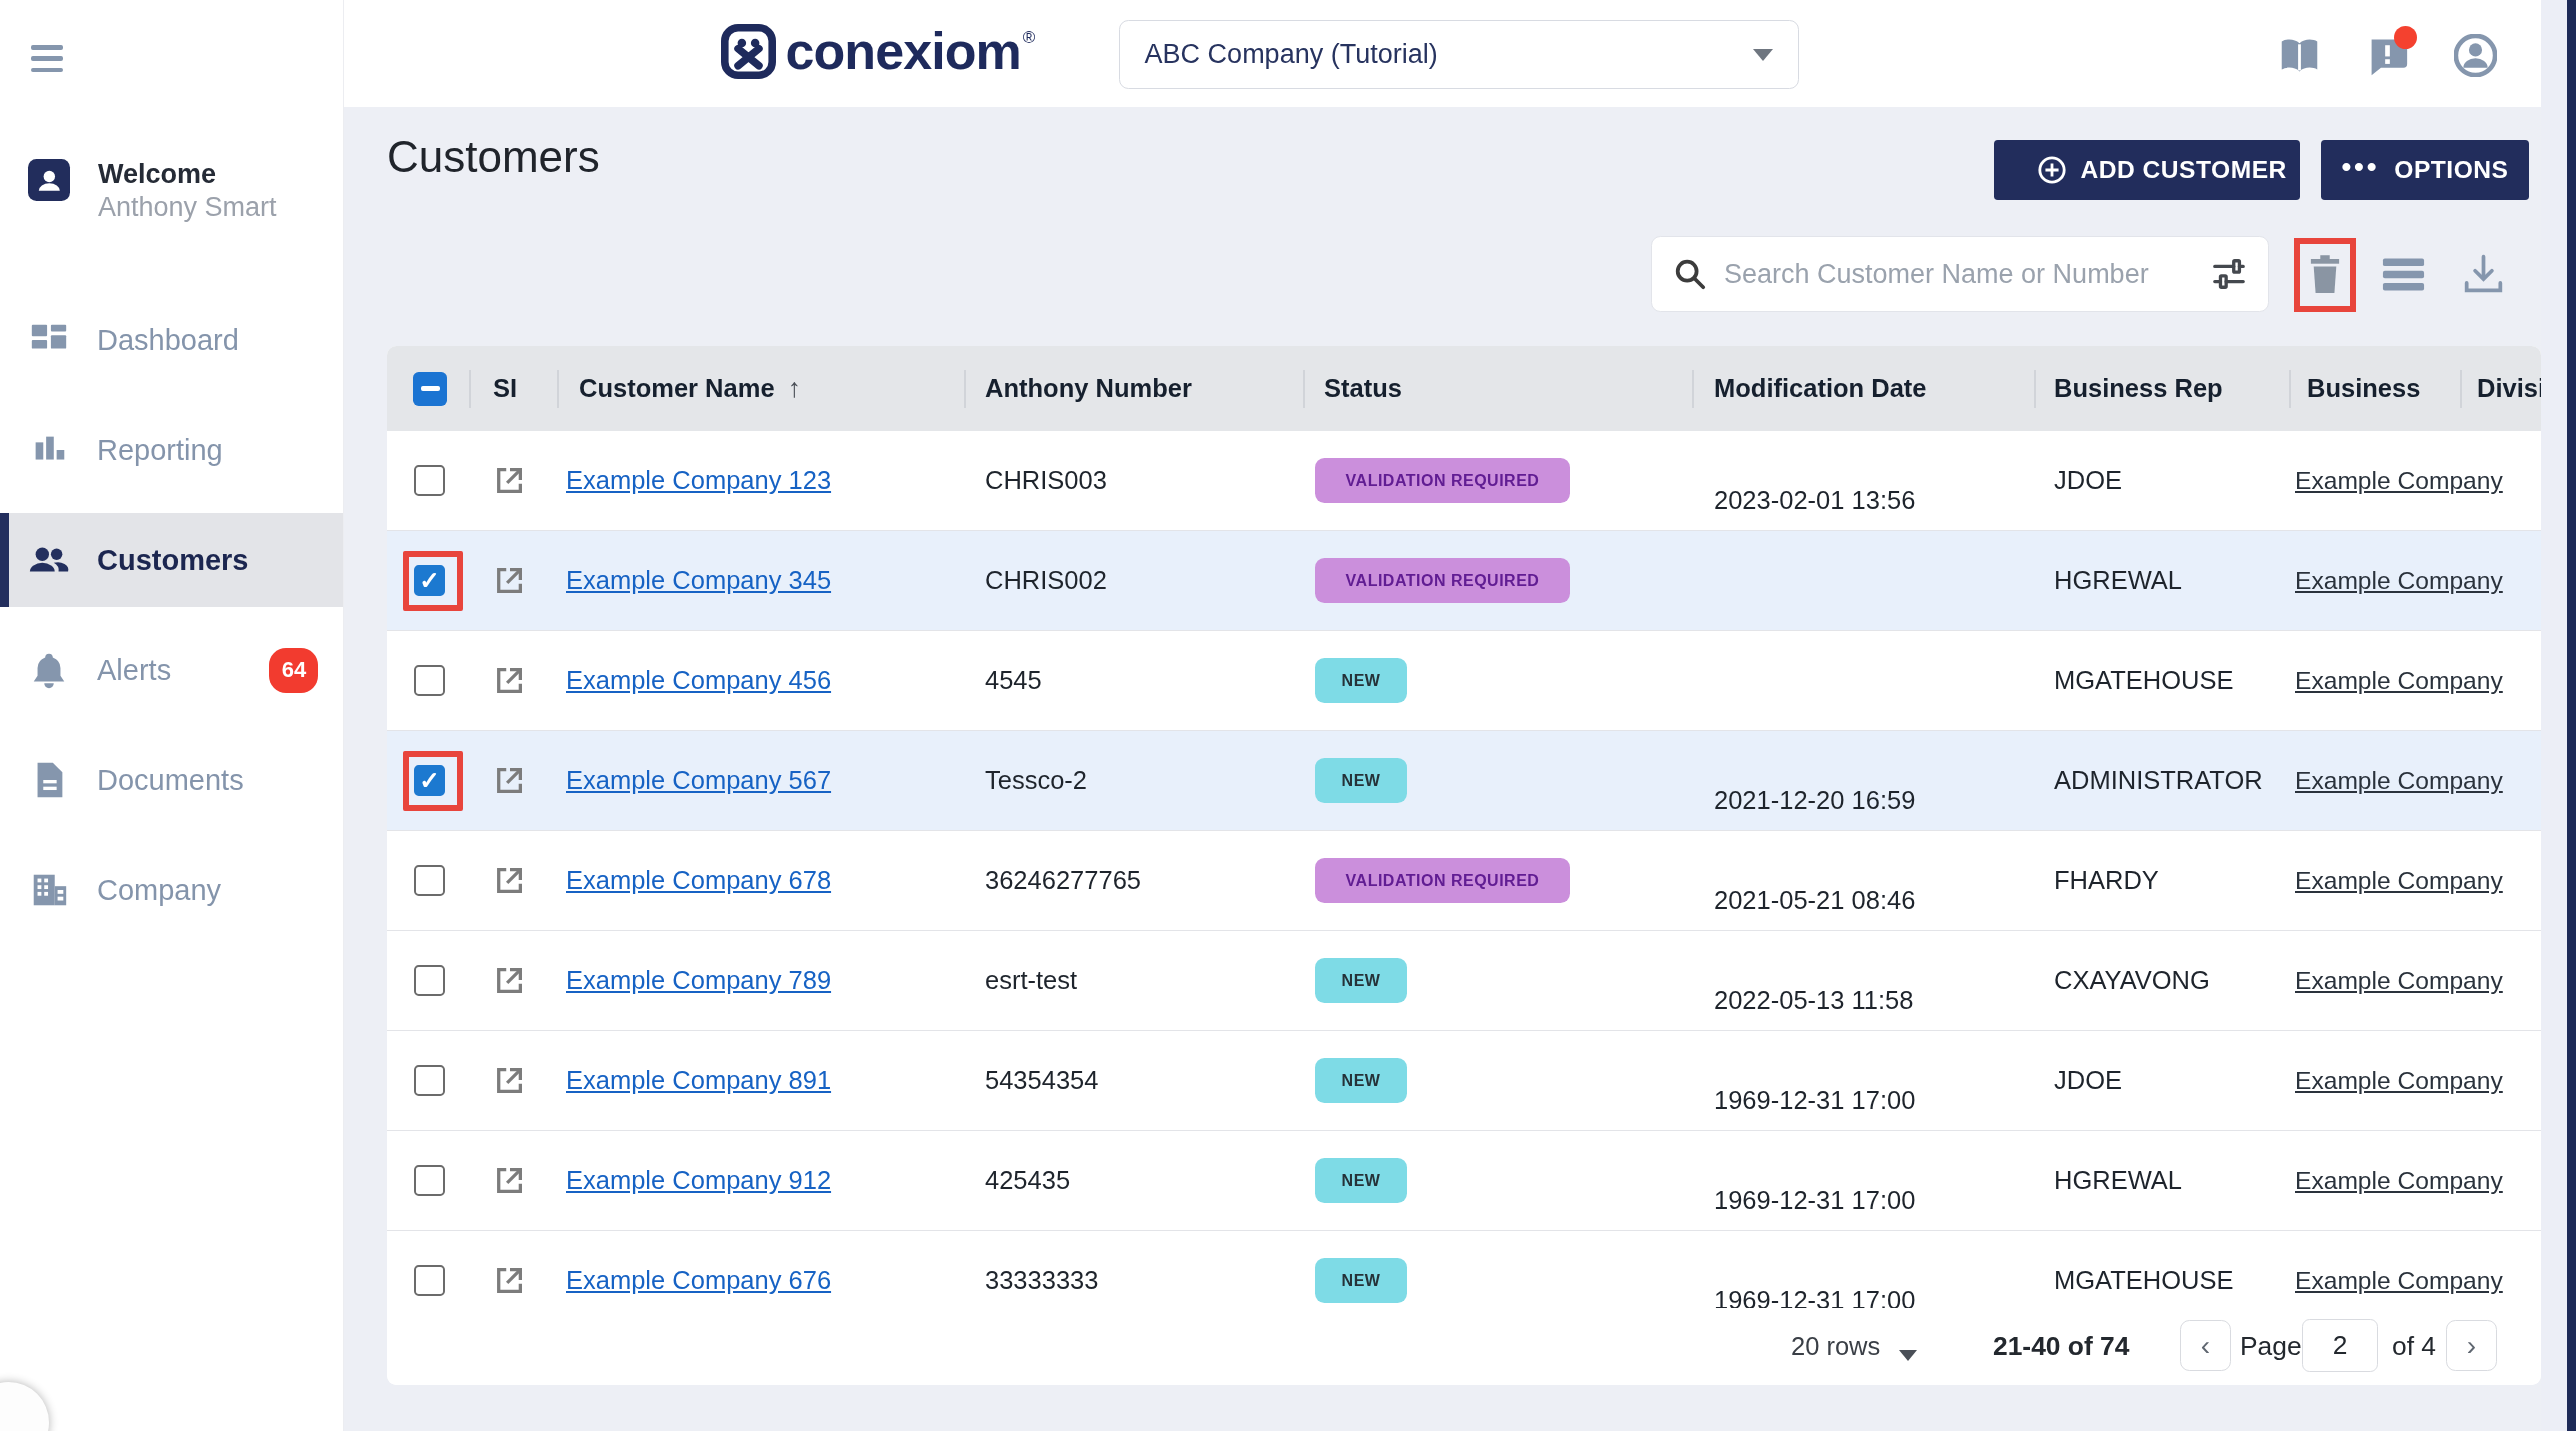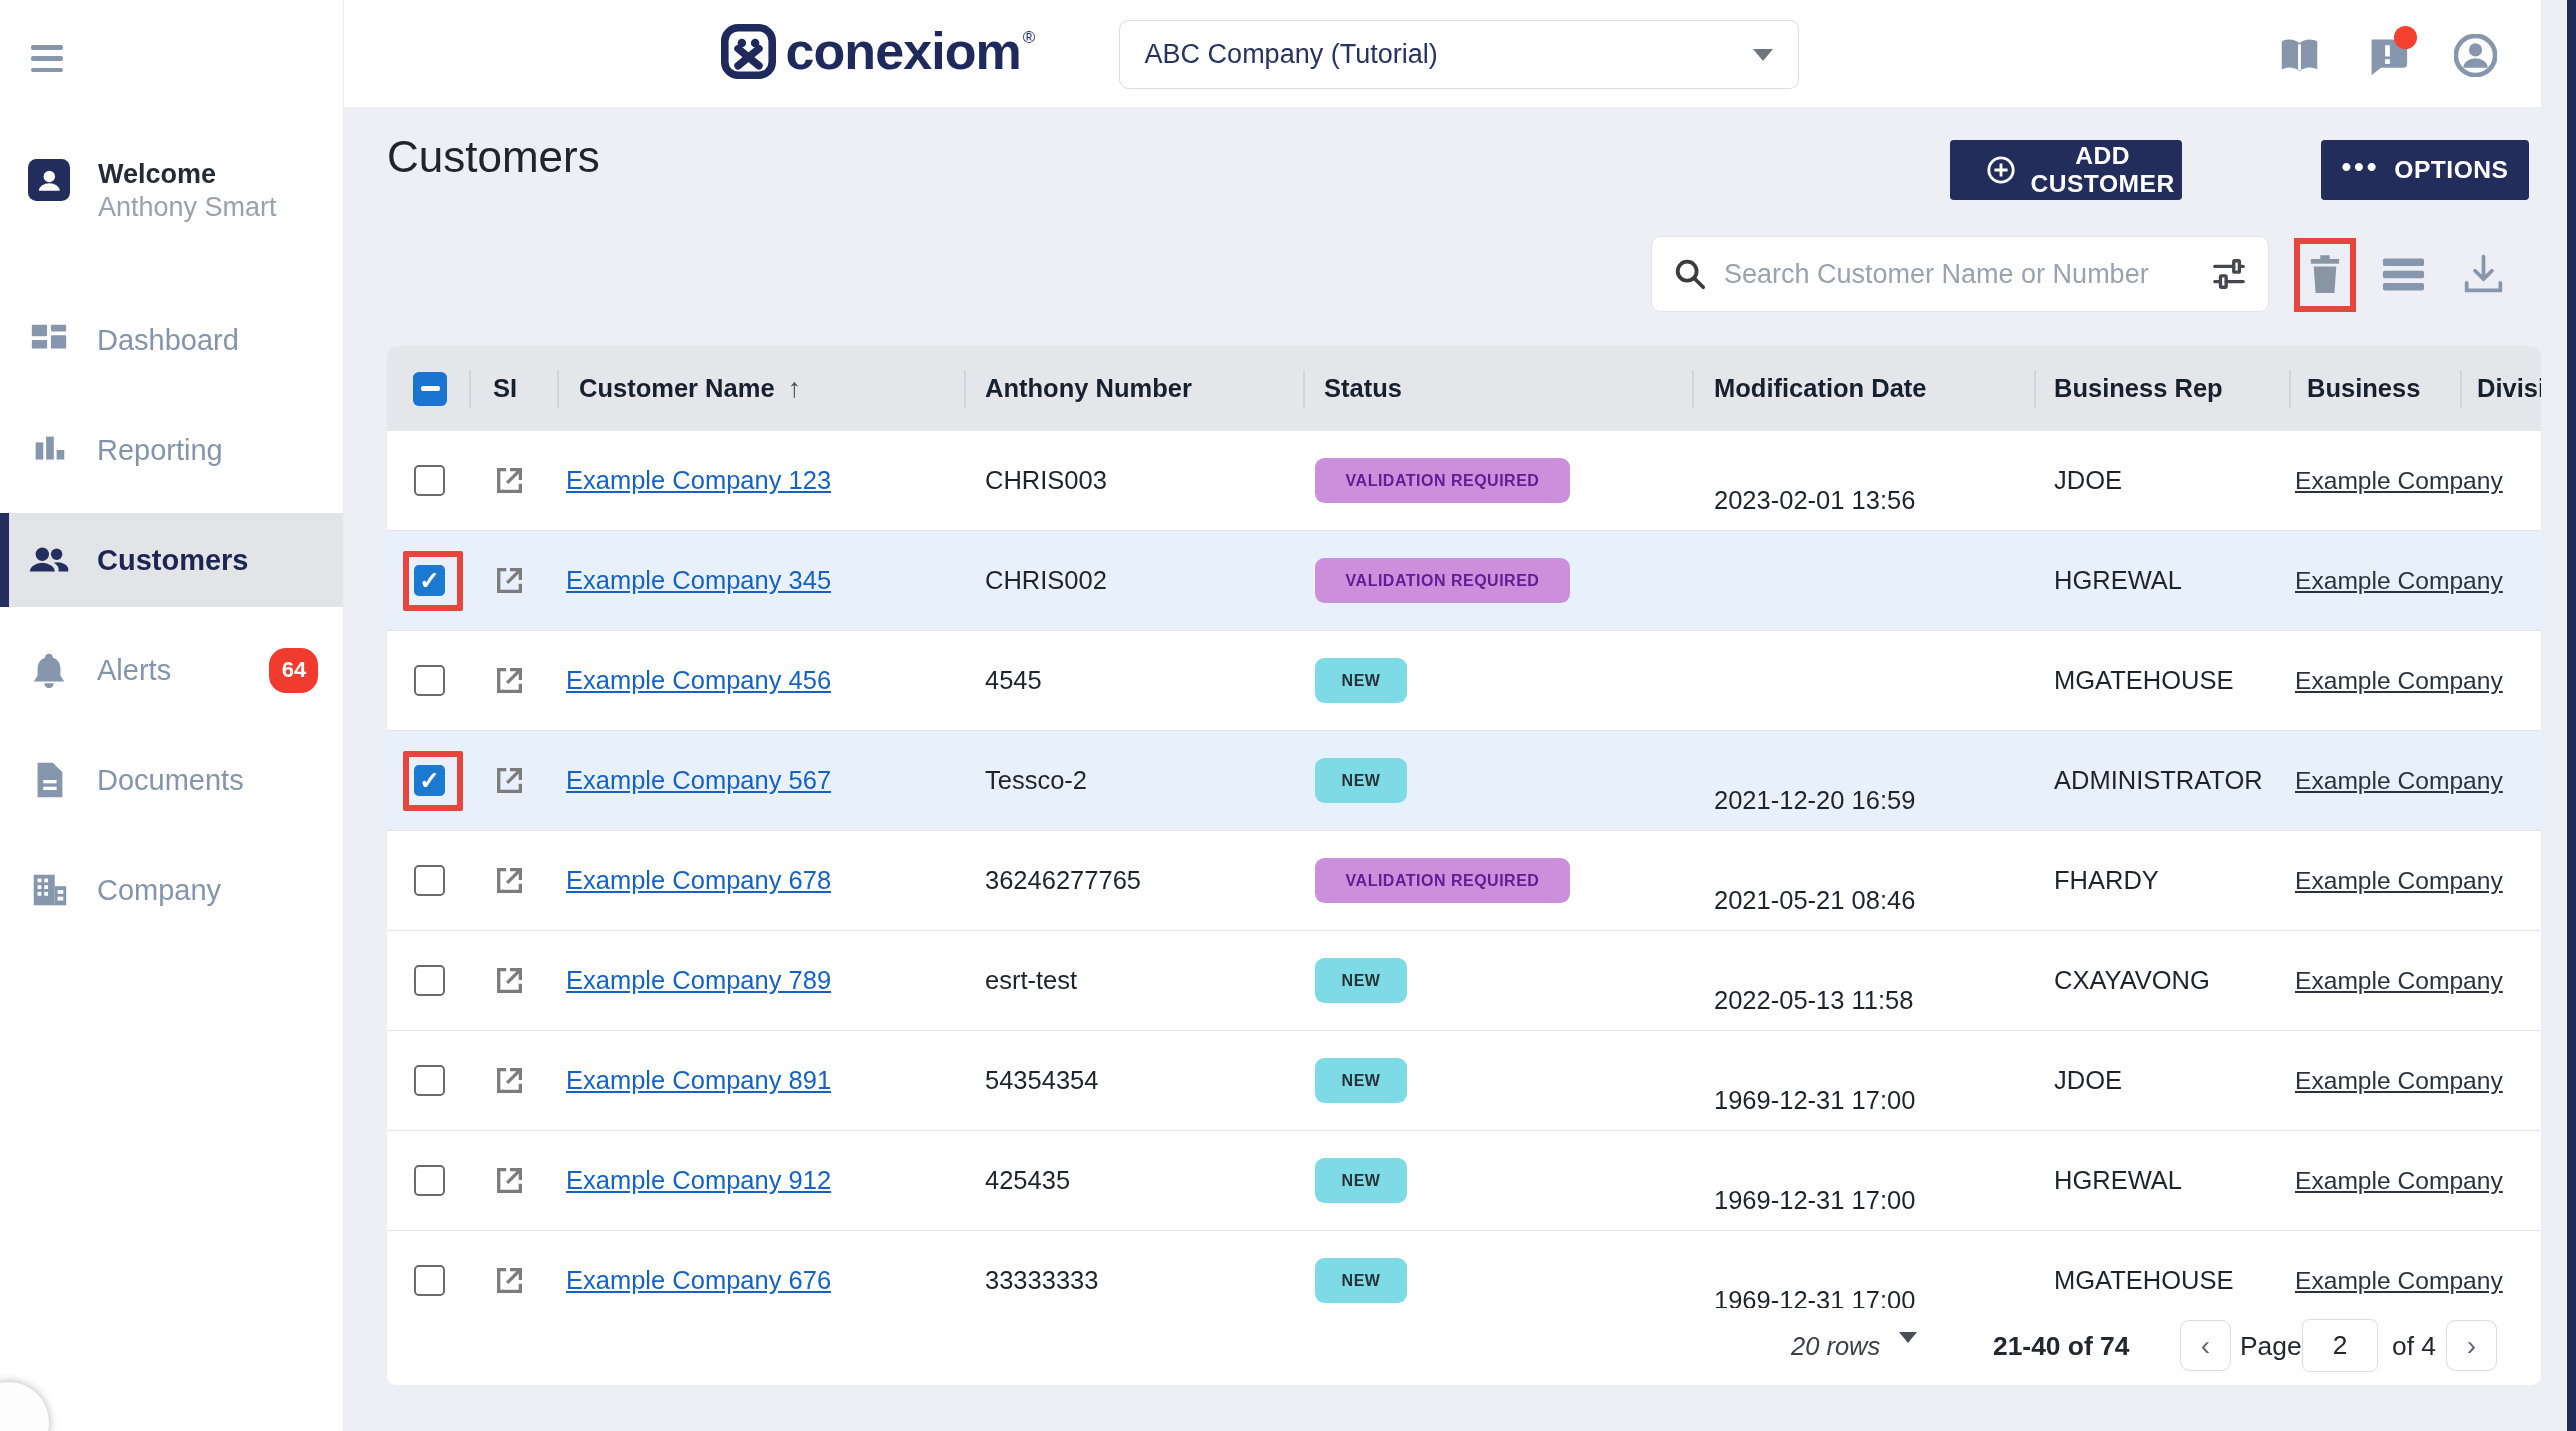--- a/index.html
+++ b/index.html
@@ -50,21 +50,21 @@
   .nav-badge{margin-left:auto;margin-right:24.6px;min-width:49px;height:45px;border-radius:17px;background:#f23b2f;color:#fff;
     font-size:22px;font-weight:700;display:flex;align-items:center;justify-content:center;padding:0 5.7px;box-sizing:border-box;}
   
   .corner-fab{position:absolute;left:-32px;bottom:-32px;width:81px;height:81px;border-radius:50%;background:#fdfdfd;
     box-shadow:0 0 9.4px rgba(0,0,0,.30);z-index:6;}
   
   .page-title{position:absolute;left:387px;top:132px;font-size:44px;font-weight:500;color:#20242b;}
   .btn{position:absolute;top:140px;height:60px;background:#222d5c;border:none;border-radius:3.8px;color:#fff;
     font-family:"Liberation Sans",sans-serif;font-size:24.6px;font-weight:700;letter-spacing:0.5px;
     display:flex;align-items:center;justify-content:center;cursor:pointer;}
-  .btn-add{left:1950px;width:232px;gap:13.2px;padding-left:36px;}
+  .btn-add{left:1994px;width:306px;gap:13.2px;padding-left:36px;}
   .btn-opt{left:2321px;width:208px;gap:15px;}
   .btn svg{width:30px;height:30px;flex:none;}
   .dots{letter-spacing:2.8px;font-size:28px;line-height:19px;position:relative;top:-3.8px;}
   
   .search-box{position:absolute;left:1651px;top:236px;width:618px;height:76px;background:#fff;border:0.9px solid #e2e4ea;
     border-radius:9.4px;box-sizing:border-box;display:flex;align-items:center;padding:0 21px;}
   .search-box svg.mag{width:34px;height:34px;flex:none;}
   .search-input{border:none;outline:none;flex:1;margin-left:15px;font-size:27px;color:#3a3f46;background:transparent;
     font-family:"Liberation Sans",sans-serif;}
   .search-input::placeholder{color:#9aa2ad;}
@@ -96,21 +96,21 @@
   .cstat{left:928px;}
   .badge{display:inline-block;border-radius:9.4px;font-weight:700;letter-spacing:0.5px;text-align:center;
     font-size:16px;line-height:45px;height:45px;padding:0 23px;box-sizing:border-box;}
   .badge.validation{background:#cb8fdc;color:#611d93;min-width:255px;}
   .badge.new{background:#7edbe6;color:#253238;min-width:92px;}
   .cdate{left:1327px;margin-top:20px;}
   .crep{left:1667px;}
   .cbiz{left:1908px;font-size:24.6px;color:#2a323c;text-decoration:underline;cursor:pointer;}
   
   .tfoot{position:absolute;left:0;bottom:0;width:100%;height:77px;background:#fff;display:flex;align-items:center;}
-  .rows-select{position:absolute;left:1404px;display:flex;align-items:flex-start;gap:19px;cursor:pointer;font-style:italic;}
+  .rows-select{position:absolute;left:1404px;display:flex;align-items:flex-end;gap:19px;cursor:pointer;}
   .rows-select .txt{font-size:25.5px;color:#3a3f46;}
   .rows-select .caret{width:0;height:0;border-left:9.4px solid transparent;border-right:9.4px solid transparent;border-top:11.3px solid #4a4f57;}
   .range-txt{position:absolute;left:1606px;font-size:26.4px;font-weight:600;color:#23282e;}
   .pg-btn{position:absolute;width:51px;height:51px;border:1.9px solid #d9dbe0;border-radius:9.4px;background:#fff;box-sizing:border-box;
     display:flex;align-items:center;justify-content:center;cursor:pointer;font-size:28px;color:#5f6670;}
   .pg-prev{left:1793px;top:12.3px;}
   .pg-next{left:2059px;top:12.3px;}
   .pg-label{position:absolute;left:1853px;font-size:26.4px;color:#23282e;}
   .pg-input{position:absolute;left:1915px;top:11.3px;width:76px;height:53px;border:1.9px solid #d9dbe0;border-radius:7.6px;box-sizing:border-box;
     text-align:center;font-size:26.4px;color:#23282e;font-family:"Liberation Sans",sans-serif;outline:none;}

